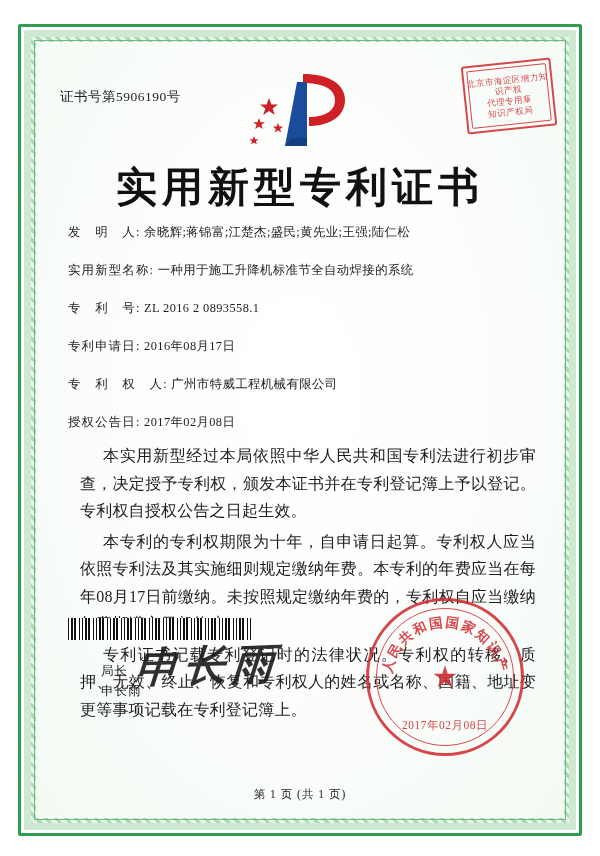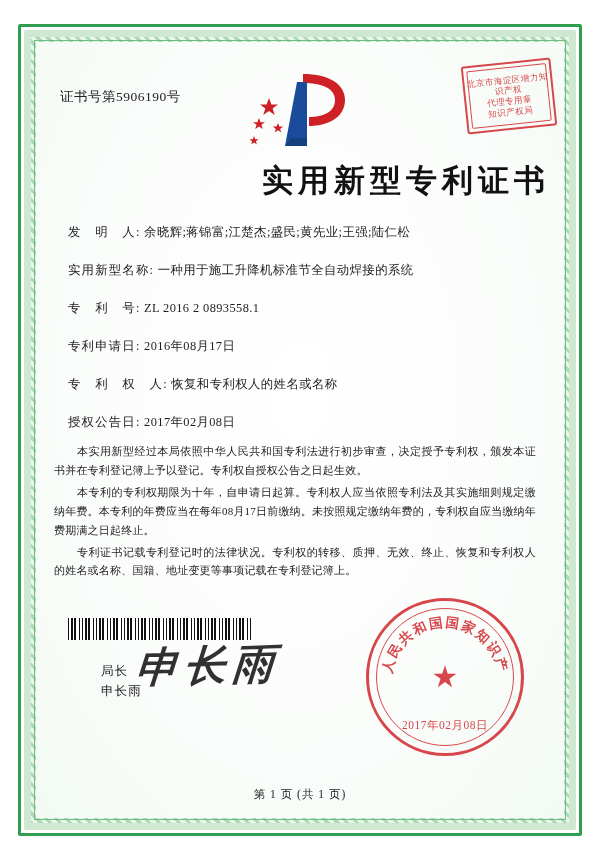--- a/index.html
+++ b/index.html
@@ -110,22 +110,22 @@
     left: 3px; top: 3px; right: 3px; bottom: 3px;
     border: 1px solid #cf2026;
     border-radius: 2px;
   }
   .seal-top .l { position: relative; z-index: 2; }
 
   .title {
     position: absolute;
     left: 0; right: 0;
     top: 108px;
-    text-align: right;
-    font-size: 31px;
+    text-align: center;
+    font-size: 41px;
     font-weight: bold;
     letter-spacing: 5px;
     color: #111;
     font-family: "Liberation Serif", serif;
   }
 
   .fields {
     position: absolute;
     left: 18px;
     right: 14px;
@@ -135,24 +135,24 @@
     font-size: 12.4px;
     color: #1d1d1d;
     margin-bottom: 21px;
     letter-spacing: .4px;
     white-space: nowrap;
   }
   .field .lbl { letter-spacing: 1.2px; }
 
   .body-text {
     position: absolute;
-    left: 4px;
+    left: 30px;
     right: 14px;
     top: 390px;
-    font-size: 11px;
+    font-size: 16px;
     line-height: 1.72;
     color: #1d1d1d;
     text-align: justify;
     letter-spacing: .2px;
   }
   .body-text p {
     margin: 0 0 3px 0;
     text-indent: 23px;
   }
 
@@ -303,21 +303,21 @@
       <div class="field">
         <span class="lbl">专　利　号:</span>
         <span>ZL 2016 2 0893558.1</span>
       </div>
       <div class="field">
         <span class="lbl">专利申请日:</span>
         <span>2016年08月17日</span>
       </div>
       <div class="field">
         <span class="lbl">专　利　权　人:</span>
-        <span>恢复和专利权人的姓名或名称</span>
+        <span>广州市特威工程机械有限公司</span>
       </div>
       <div class="field">
         <span class="lbl">授权公告日:</span>
         <span>2017年02月08日</span>
       </div>
     </div>
 
     <div class="body-text">
       <p>本实用新型经过本局依照中华人民共和国专利法进行初步审查，决定授予专利权，颁发本证书并在专利登记簿上予以登记。专利权自授权公告之日起生效。</p>
       <p>本专利的专利权期限为十年，自申请日起算。专利权人应当依照专利法及其实施细则规定缴纳年费。本专利的年费应当在每年08月17日前缴纳。未按照规定缴纳年费的，专利权自应当缴纳年费期满之日起终止。</p>

